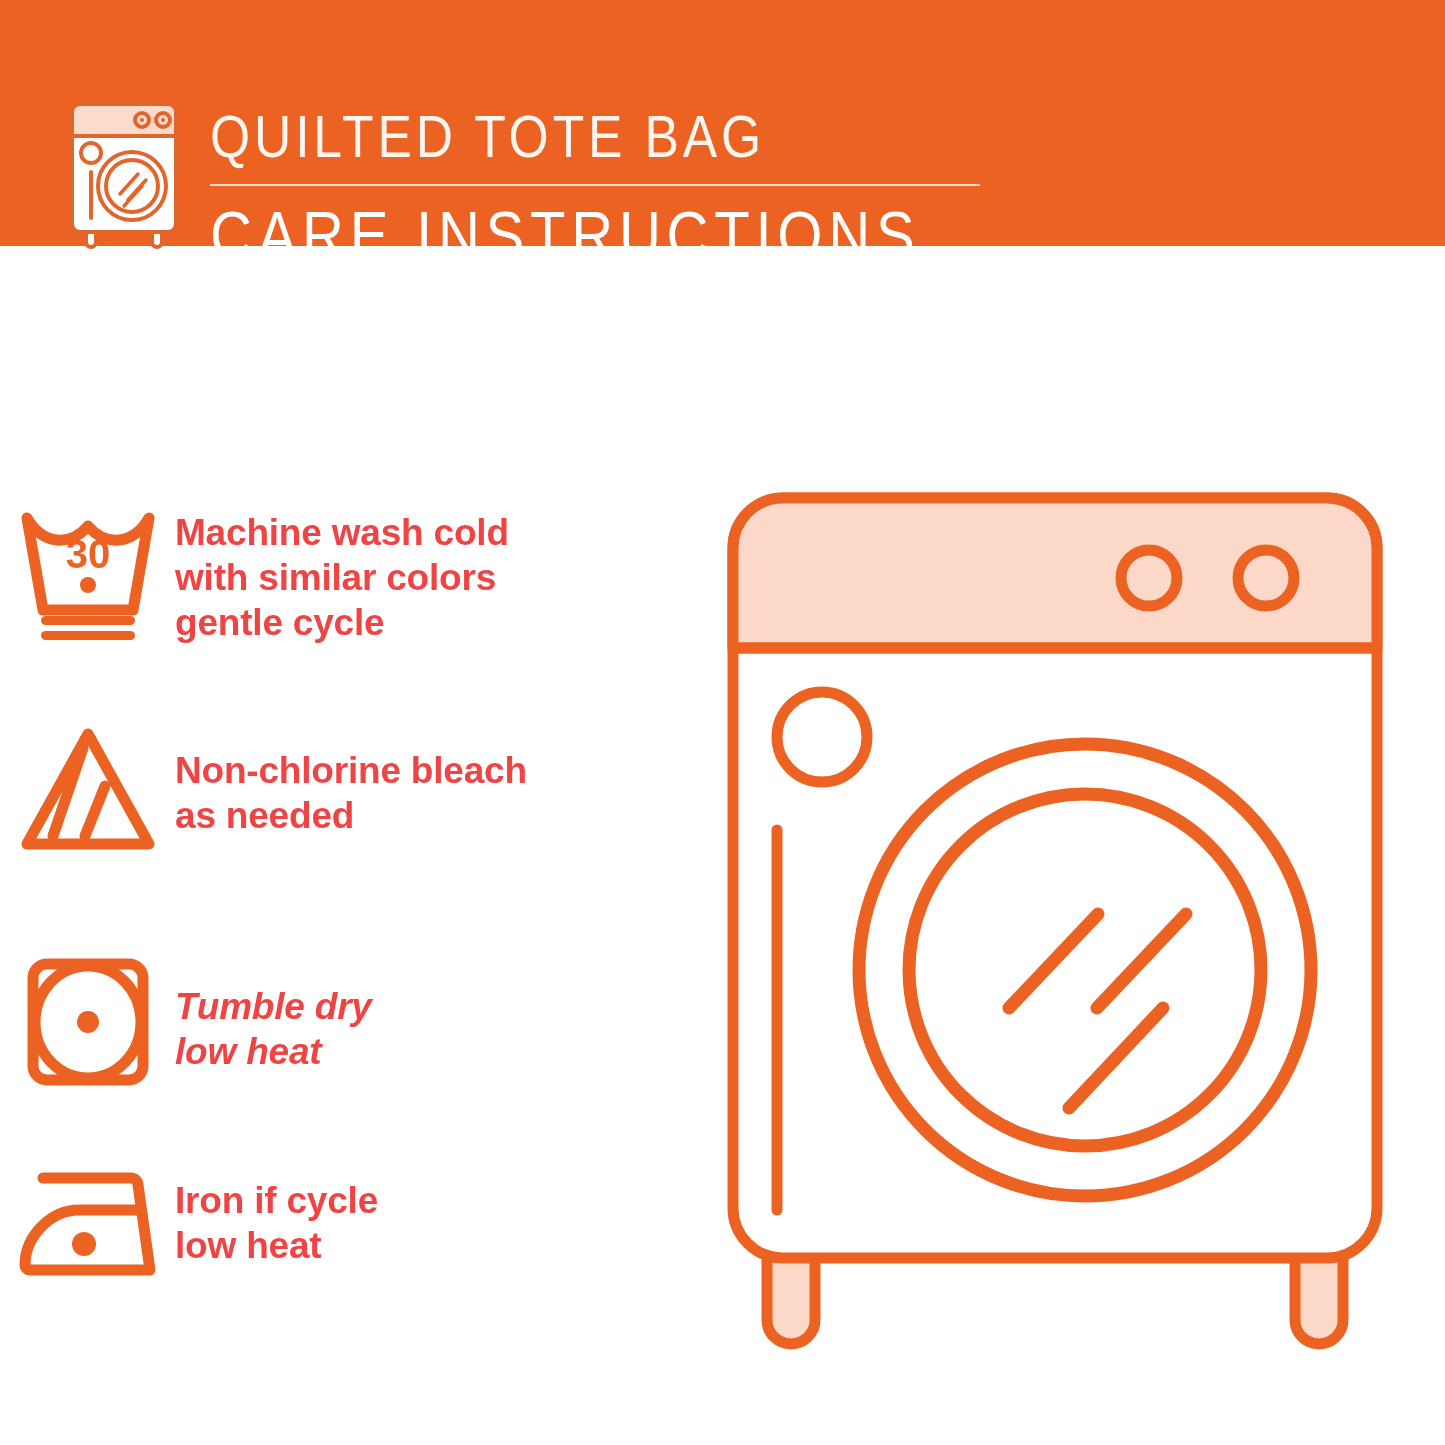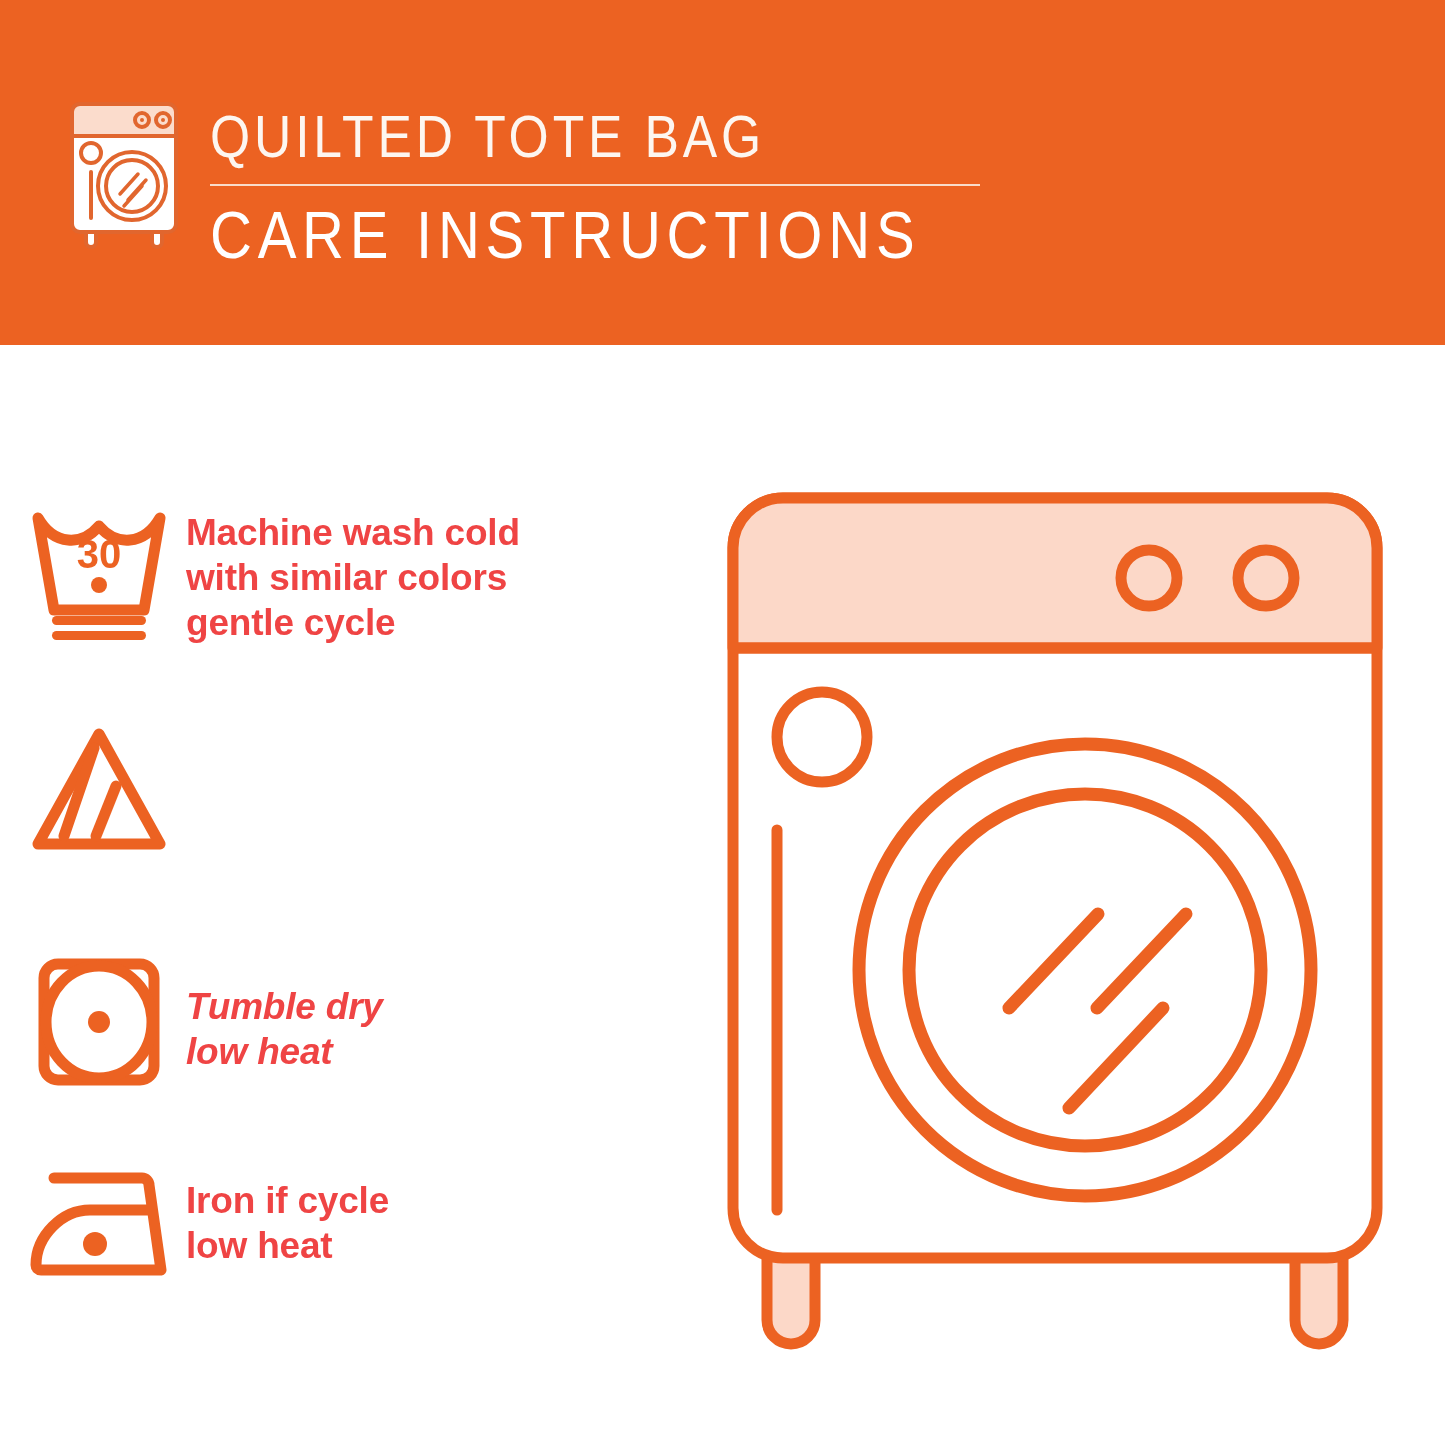--- a/index.html
+++ b/index.html
@@ -13,21 +13,21 @@
     font-family: "Liberation Sans", sans-serif;
     overflow: hidden;
     position: relative;
   }
 
   
   .header-band {
     position: absolute;
     left: 0; top: 0;
     width: 1445px;
-    height: 345px;
+    height: 246px;
     background: #EC6222;
     box-sizing: border-box;
   }
   .header-logo {
     position: absolute;
     left: 64px;
     top: 98px;
     width: 120px;
     height: 152px;
   }
@@ -83,21 +83,20 @@
   .care-row.r2 { top: 472px; font-style: italic; }
   .care-row.r3 { top: 672px; }
 
   .care-icon {
     width: 175px;
     min-width: 175px;
     height: 160px;
     display: flex;
     align-items: center;
     justify-content: center;
-    padding-left: 11px;
   }
   .care-text {
     color: #ef4444;
     font-size: 37px;
     line-height: 45px;
     font-weight: 700;
     letter-spacing: -0.2px;
     padding-top: 6px;
   }
   .care-row.r0 .care-text { padding-top: 20px; }
@@ -178,20 +177,24 @@
   </div>
 
   <div class="care-row r1">
     <div class="care-icon">
       <svg viewBox="0 0 150 140" width="150" height="140">
         <path d="M75 14 L136 124 L14 124 Z" fill="none" stroke="#EC6222" stroke-width="11" stroke-linejoin="round"></path>
         <line x1="70" y1="28" x2="40" y2="116" stroke="#EC6222" stroke-width="11" stroke-linecap="round"></line>
         <line x1="92" y1="66" x2="72" y2="116" stroke="#EC6222" stroke-width="11" stroke-linecap="round"></line>
       </svg>
     </div>
+    <div class="care-text">
+      <span class="line">Non-chlorine bleach</span>
+      <span class="line">as needed</span>
+    </div>
   </div>
 
   <div class="care-row r2">
     <div class="care-icon">
       <svg viewBox="0 0 150 140" width="150" height="140">
         <rect x="20" y="12" width="110" height="116" rx="14" fill="none" stroke="#EC6222" stroke-width="11"></rect>
         <ellipse cx="75" cy="70" rx="53" ry="56" fill="none" stroke="#EC6222" stroke-width="11"></ellipse>
         <circle cx="75" cy="70" r="11" fill="#EC6222"></circle>
       </svg>
     </div>

